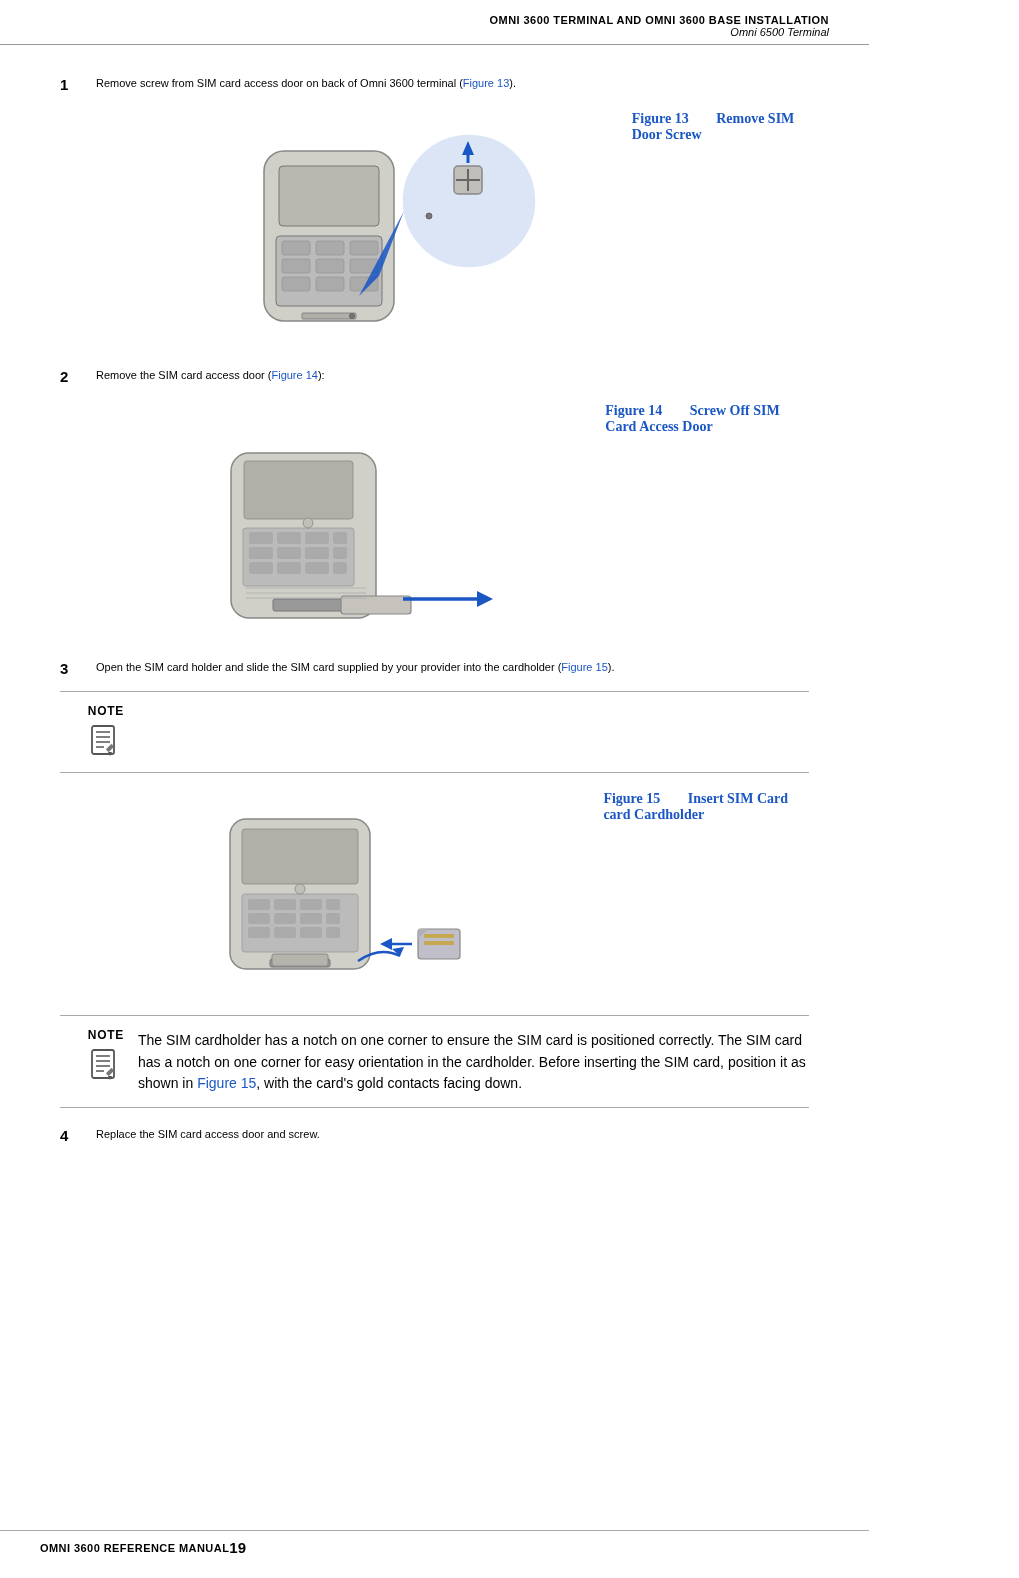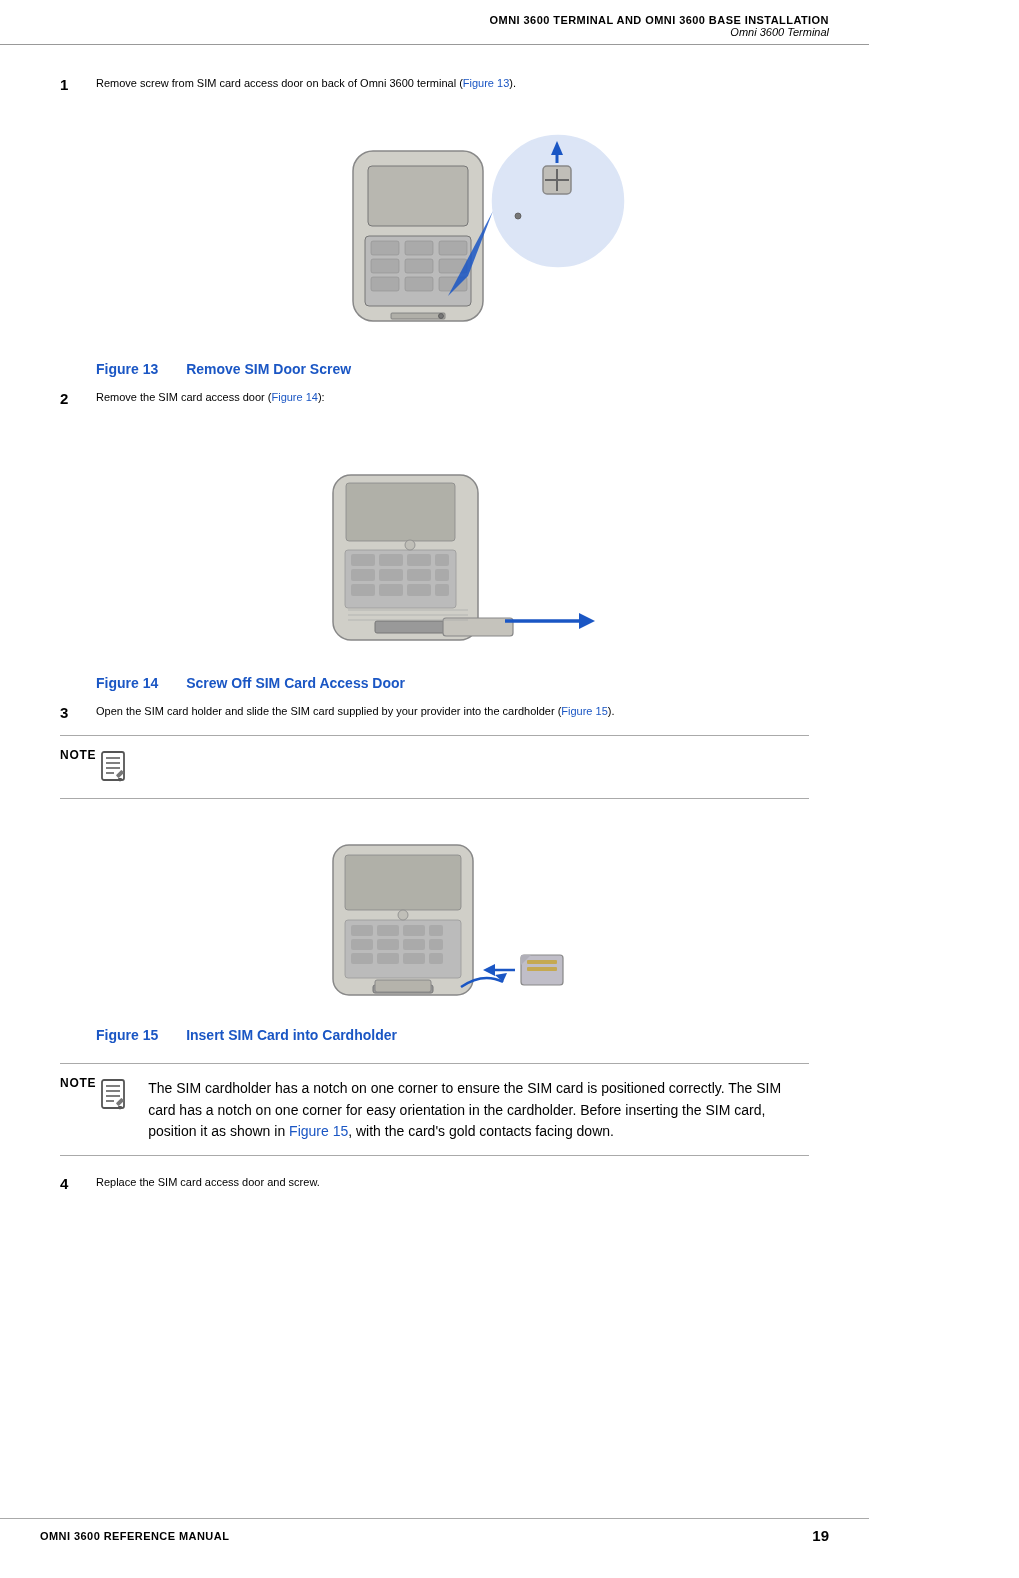--- a/index.html
+++ b/index.html
@@ -64,22 +64,23 @@
     }
     .step-text a, .figure-ref {
       color: #1a56c4;
       text-decoration: none;
     }
 
     
     .figure-block {
       margin: 18px 0 6px 36px;
       display: flex;
-      flex-direction: column;
+      flex-direction: row;
       align-items: flex-start;
+      font-family: Liberation Serif, serif;
     }
     .figure-image-area {
       display: flex;
       justify-content: center;
       width: 100%;
       margin-bottom: 10px;
     }
     .figure-caption {
       font-size: 14px;
       font-weight: bold;
@@ -103,22 +104,22 @@
       flex-direction: row;
       border-top: 1px solid #aaa;
       border-bottom: 1px solid #aaa;
       padding: 12px 0;
       margin: 14px 0 18px 0;
       align-items: flex-start;
       gap: 14px;
     }
     .note-label-col {
       display: flex;
-      flex-direction: row;
-      align-items: flex-start;
+      flex-direction: column;
+      align-items: flex-end;
       min-width: 64px;
     }
     .note-label {
       font-size: 12px;
       font-weight: bold;
       letter-spacing: 0.06em;
       color: #000;
       margin-bottom: 4px;
     }
     .note-icon {
@@ -132,23 +133,22 @@
       padding-top: 2px;
     }
 
     
     .page-footer {
       position: absolute;
       bottom: 18px;
       left: 0;
       right: 0;
       display: flex;
-      justify-content: space-between;
       align-items: center;
-      padding: 16px 40px;
+      padding: 4px 40px;
       border-top: 1px solid #aaa;
       padding-top: 8px;
     }
     .footer-left {
       font-size: 11px;
       font-variant: small-caps;
       font-weight: bold;
       letter-spacing: 0.04em;
       color: #000;
       text-transform: uppercase;
@@ -173,21 +173,21 @@
       height: 200px;
     }
   </style>
 </head>
 <body>
 
 <div class="page-container">
 
   <div class="page-header">
     <div class="header-title-line1">Omni 3600 Terminal and Omni 3600 Base Installation</div>
-    <div class="header-title-line2">Omni 3600 Terminal</div>
+    <div class="header-title-line2">Omni 6500 Terminal</div>
   </div>
 
   <div class="main-content">
 
     <div class="step-block">
       <div class="step-number"><strong>1</strong></div>
       <div class="step-text">
         Remove screw from SIM card access door on back of Omni 3600 terminal (<span class="figure-ref">Figure 13</span>).
       </div>
     </div>
@@ -356,21 +356,21 @@
 
           <line x1="252" y1="153" x2="232" y2="153" stroke="#1a56c4" stroke-width="2.5"></line>
           <polygon points="220,153 232,147 232,159" fill="#1a56c4"></polygon>
 
           <path d="M 198 170 Q 220 155 240 165" fill="none" stroke="#1a56c4" stroke-width="2.5" stroke-dasharray="0"></path>
           <polygon points="240,165 232,158 244,156" fill="#1a56c4"></polygon>
         </svg>
       </div>
       <div class="figure-caption">
         <span class="fig-label">Figure 15</span>
-        <span class="fig-title">Insert SIM Card into Cardholder</span>
+        <span class="fig-title">Insert SIM Card card Cardholder</span>
       </div>
     </div>
 
     <div class="note-block">
       <div class="note-label-col">
         <div class="note-label">NOTE</div>
         <svg class="note-icon" viewBox="0 0 38 38">
           <rect x="6" y="4" width="22" height="28" rx="2" fill="none" stroke="#555" stroke-width="1.8"></rect>
           <line x1="10" y1="10" x2="24" y2="10" stroke="#555" stroke-width="1.5"></line>
           <line x1="10" y1="15" x2="24" y2="15" stroke="#555" stroke-width="1.5"></line>

